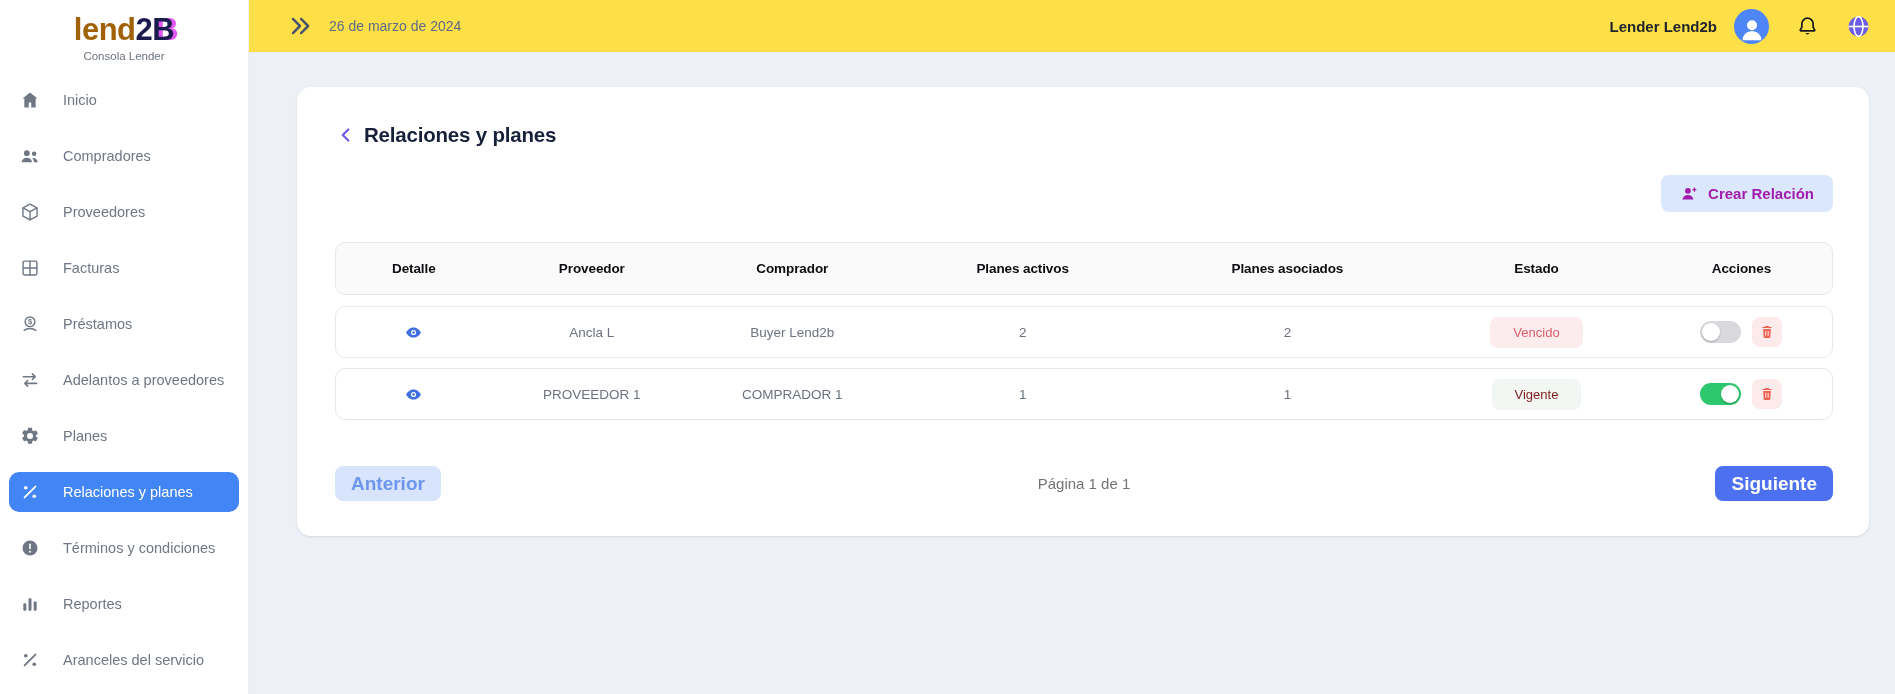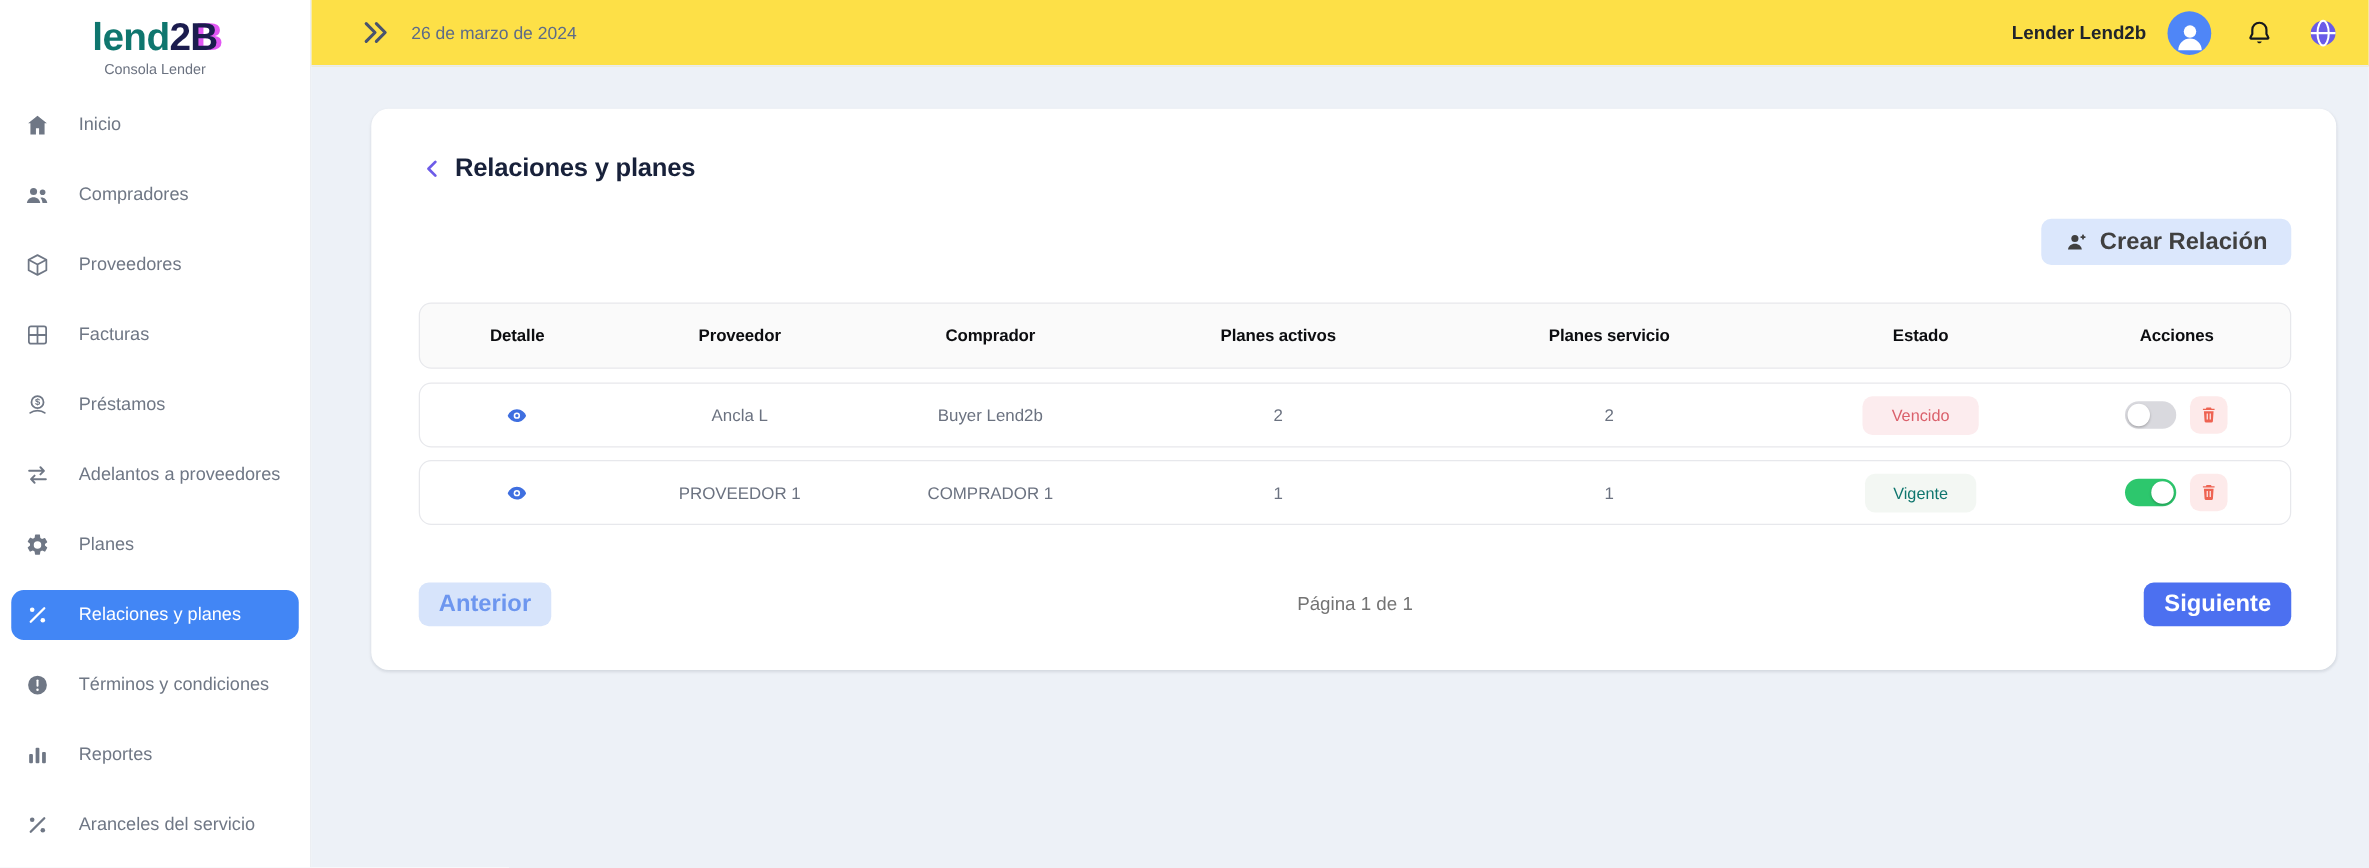--- a/index.html
+++ b/index.html
@@ -12,21 +12,21 @@
   }
   svg { display: block; }
 
   
   .sidebar {
     position: absolute; left: 0; top: 0; width: 249px; height: 694px;
     background: #ffffff; border-right: 1px solid #eceef2; z-index: 3;
   }
   .brand { padding-top: 12px; text-align: center; }
   .brand-logo { font-size: 31px; font-weight: 800; letter-spacing: -0.5px; line-height: 36px; }
-  .brand-logo .p1 { color: #0f766e; text-align: right; }
+  .brand-logo .p1 { color: #a16207; text-align: right; }
   .brand-logo .p2 { color: #1b1c4e; }
   .brand-logo .p3 { color: #1b1c4e; text-shadow: 4px 0 0 rgba(221,57,241,.85); }
   .brand-sub { font-size: 11.5px; color: #6b7280; margin-top: 2px; }
   .nav { margin-top: 18px; padding: 0 9px; }
   .nav-item {
     height: 40px; margin-bottom: 16px; border-radius: 10px;
     display: flex; align-items: center; gap: 23px; padding: 0 11px;
     color: #6f7785; font-size: 14.5px; cursor: pointer; white-space: nowrap;
   }
   .nav-item .nico { width: 20px; height: 20px; flex: 0 0 20px; color: #6f7785; }
@@ -58,22 +58,22 @@
     background: #ffffff; border-radius: 14px;
     box-shadow: 0 1px 3px rgba(16,24,40,.07), 0 1px 2px rgba(16,24,40,.04);
     padding: 30px 36px 28px 38px;
   }
   .title-row { display: flex; align-items: center; gap: 7px; height: 36px; }
   .back-btn { width: 22px; height: 22px; color: #6d5ce8; cursor: pointer; }
   .page-title { font-size: 20.5px; font-weight: 700; color: #18213a; letter-spacing: -0.2px; }
 
   .toolbar-row { margin-top: 22px; display: flex; justify-content: flex-end; }
   .create-btn {
-    background: #dbe7fc; color: #404040; border: none; border-radius: 8px;
-    height: 37px; padding: 0 19px; font-size: 19px; font-weight: 600;
+    background: #dbe7fc; color: #a21caf; border: none; border-radius: 8px;
+    height: 37px; padding: 0 19px; font-size: 15px; font-weight: 600;
     font-family: inherit; display: flex; align-items: center; gap: 9px; cursor: pointer;
   }
 
   .table { margin-top: 30px; }
   .grid-row {
     display: grid;
     grid-template-columns: 10.4% 13.4% 13.4% 17.4% 18% 15.3% 12.1%;
     align-items: center; text-align: center;
     border: 1px solid #e7e8ec; border-radius: 10px; background: #ffffff;
   }
@@ -81,21 +81,21 @@
     height: 53px; background: #fafafa; margin-bottom: 11px;
     font-size: 13.5px; font-weight: 700; color: #0c0d10; letter-spacing: -0.1px;
   }
   .trow { height: 52px; margin-bottom: 10px; font-size: 13.5px; color: #6b7280; }
   .cell-detalle { display: flex; justify-content: center; }
   .eye-btn { width: 17px; height: 17px; color: #3f6fe0; cursor: pointer; }
   .badge {
     display: inline-block; padding: 8px 23px; border-radius: 8px; font-size: 13px;
   }
   .badge.vencido { background: #fcecee; color: #da606b; }
-  .badge.vigente { background: #f3f7f3; color: #0f766e; }
+  .badge.vigente { background: #f3f7f3; color: #7f1d1d; }
   .cell-acciones { display: flex; justify-content: center; align-items: center; gap: 11px; }
   .switch {
     width: 41px; height: 22px; border-radius: 12px; background: #d9d9de;
     position: relative; cursor: pointer; flex: 0 0 41px;
   }
   .switch .knob {
     position: absolute; top: 2px; left: 2px; width: 18px; height: 18px;
     border-radius: 50%; background: #ffffff; box-shadow: 0 1px 2px rgba(0,0,0,.25);
     transition: left .15s;
   }
@@ -305,21 +305,21 @@
         <span>Crear Relación</span>
       </button>
     </div>
 
     <div class="table">
       <div class="grid-row thead">
         <span>Detalle</span>
         <span>Proveedor</span>
         <span>Comprador</span>
         <span>Planes activos</span>
-        <span>Planes servicio</span>
+        <span>Planes asociados</span>
         <span>Estado</span>
         <span>Acciones</span>
       </div>
 
       <div class="grid-row trow">
         <span class="cell-detalle">
           <span class="eye-btn">
             <svg viewBox="0 0 24 24" width="17" height="17">
                 <path d="M12 4.8C6.9 4.8 3 8.6 1.6 12 3 15.4 6.9 19.2 12 19.2S21 15.4 22.4 12C21 8.6 17.1 4.8 12 4.8z" fill="currentColor"></path>
                 <circle cx="12" cy="12" r="3.6" fill="#fff"></circle>

